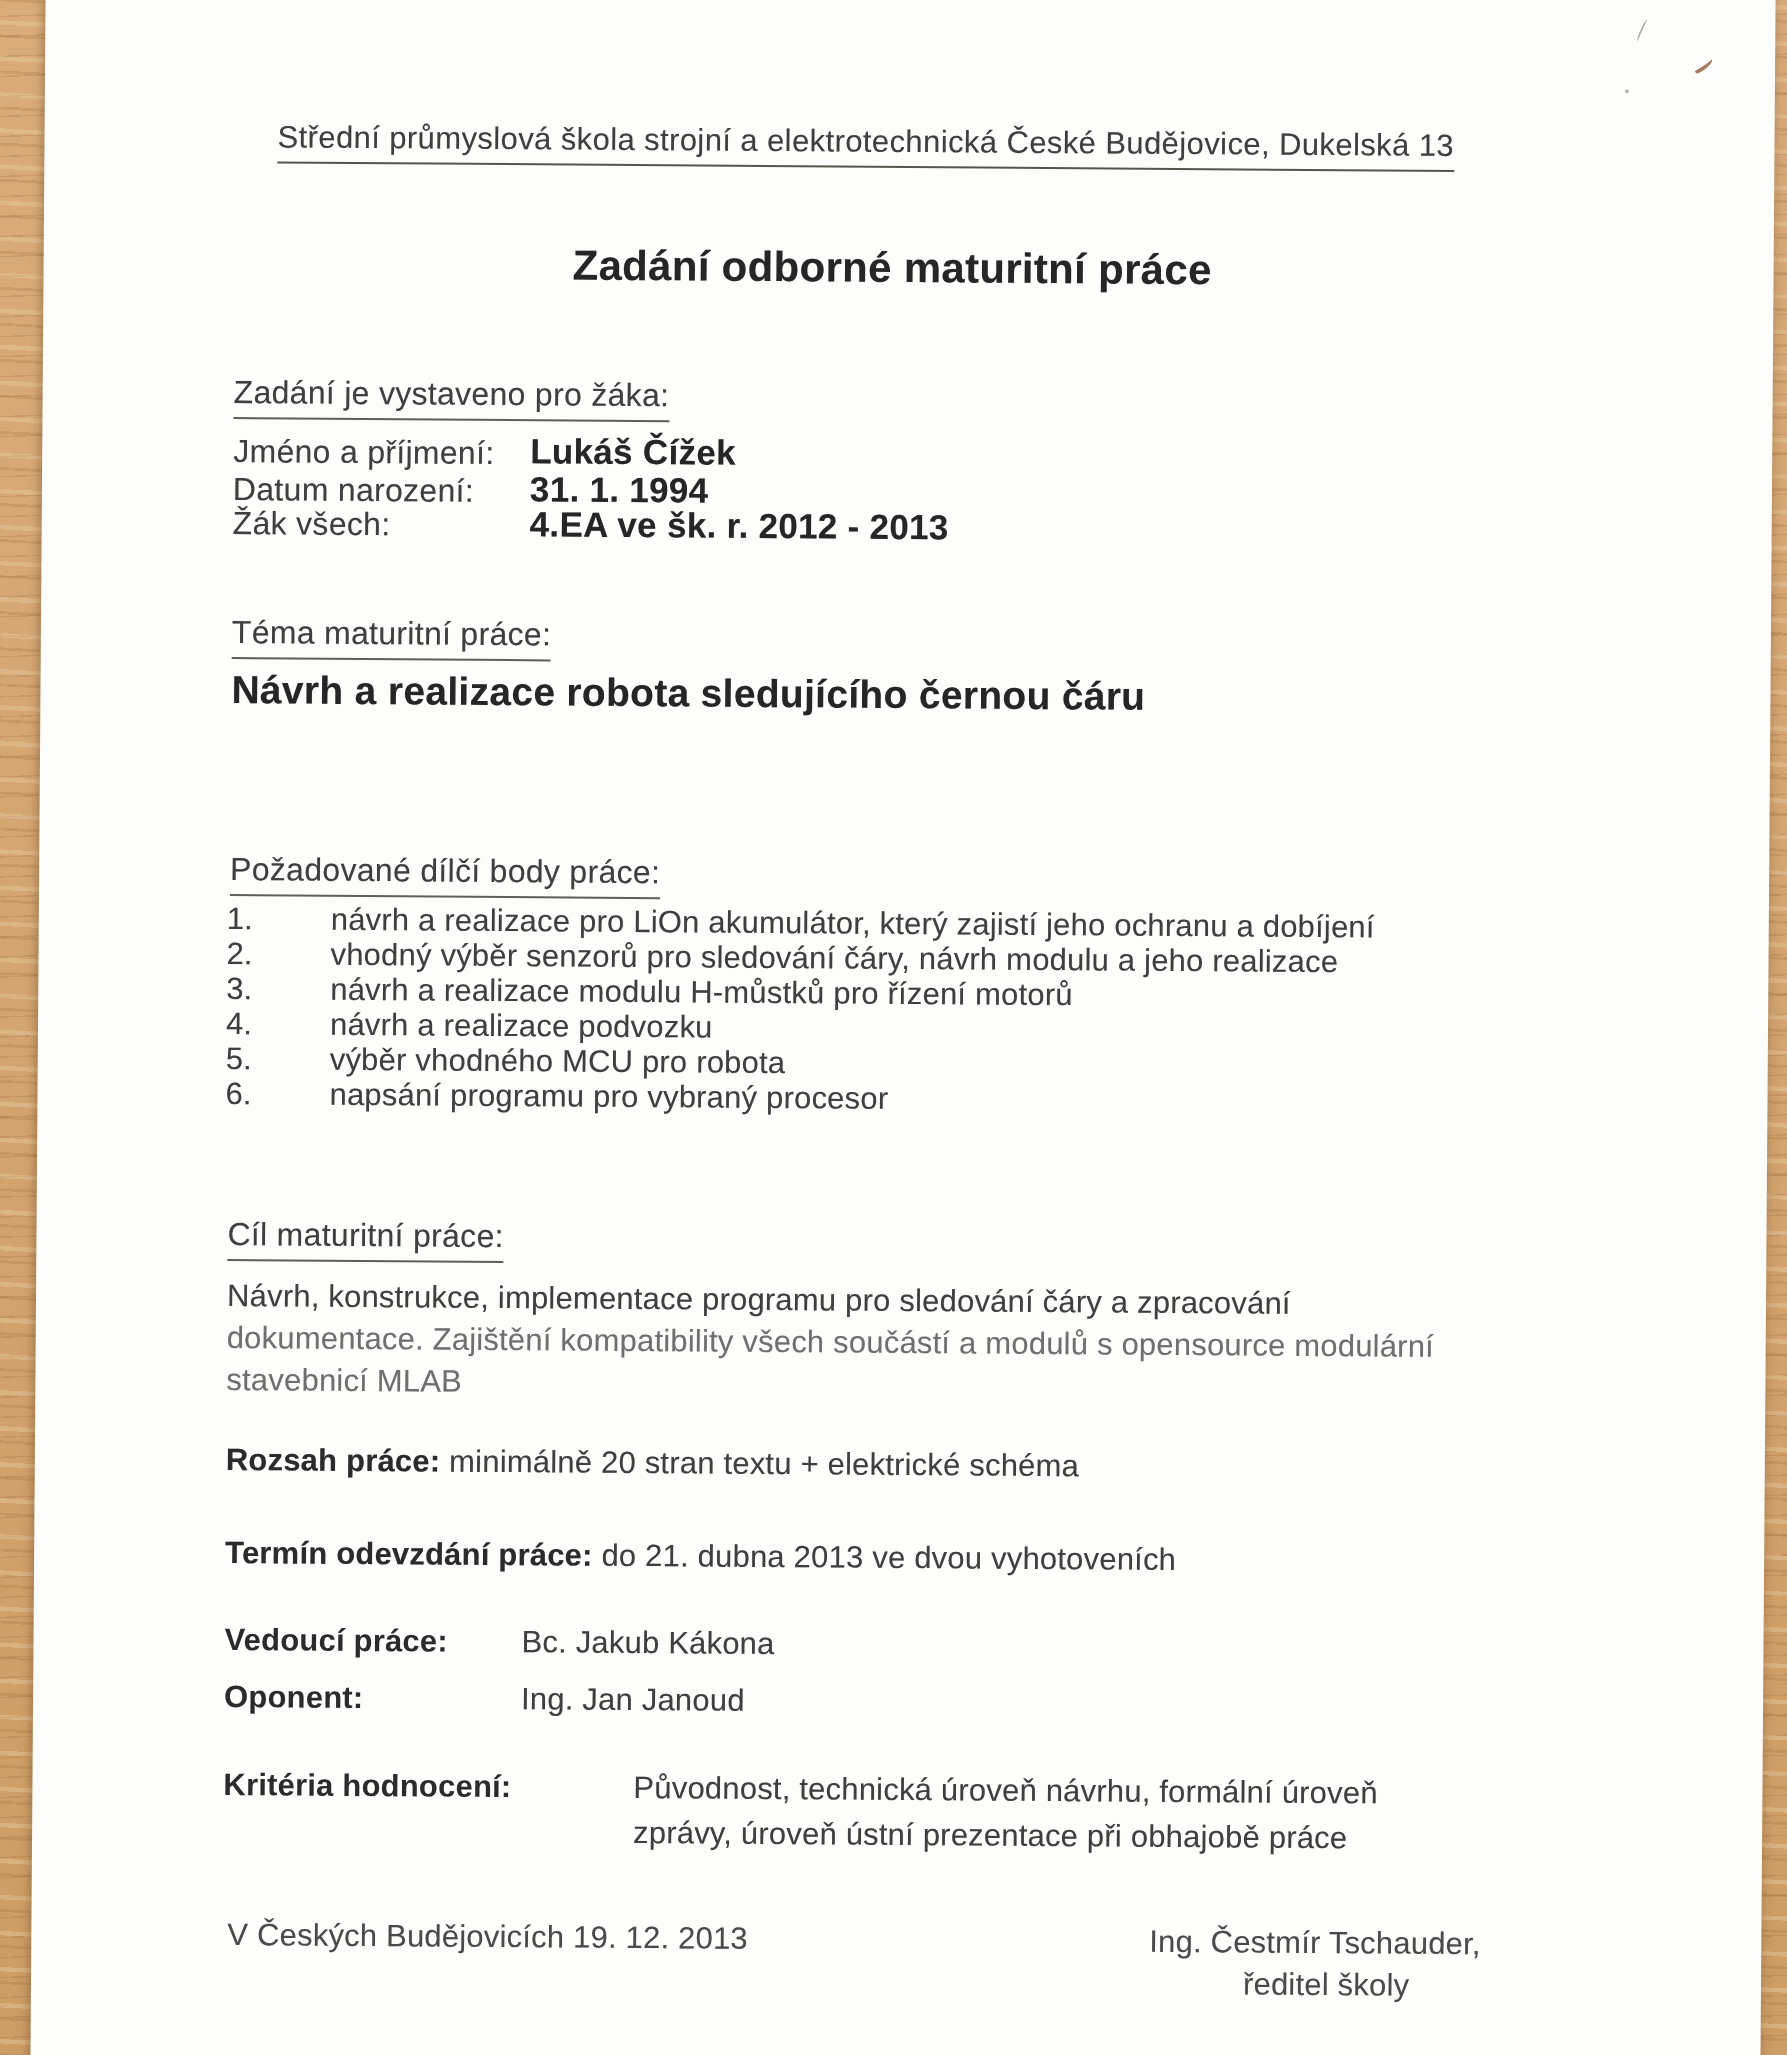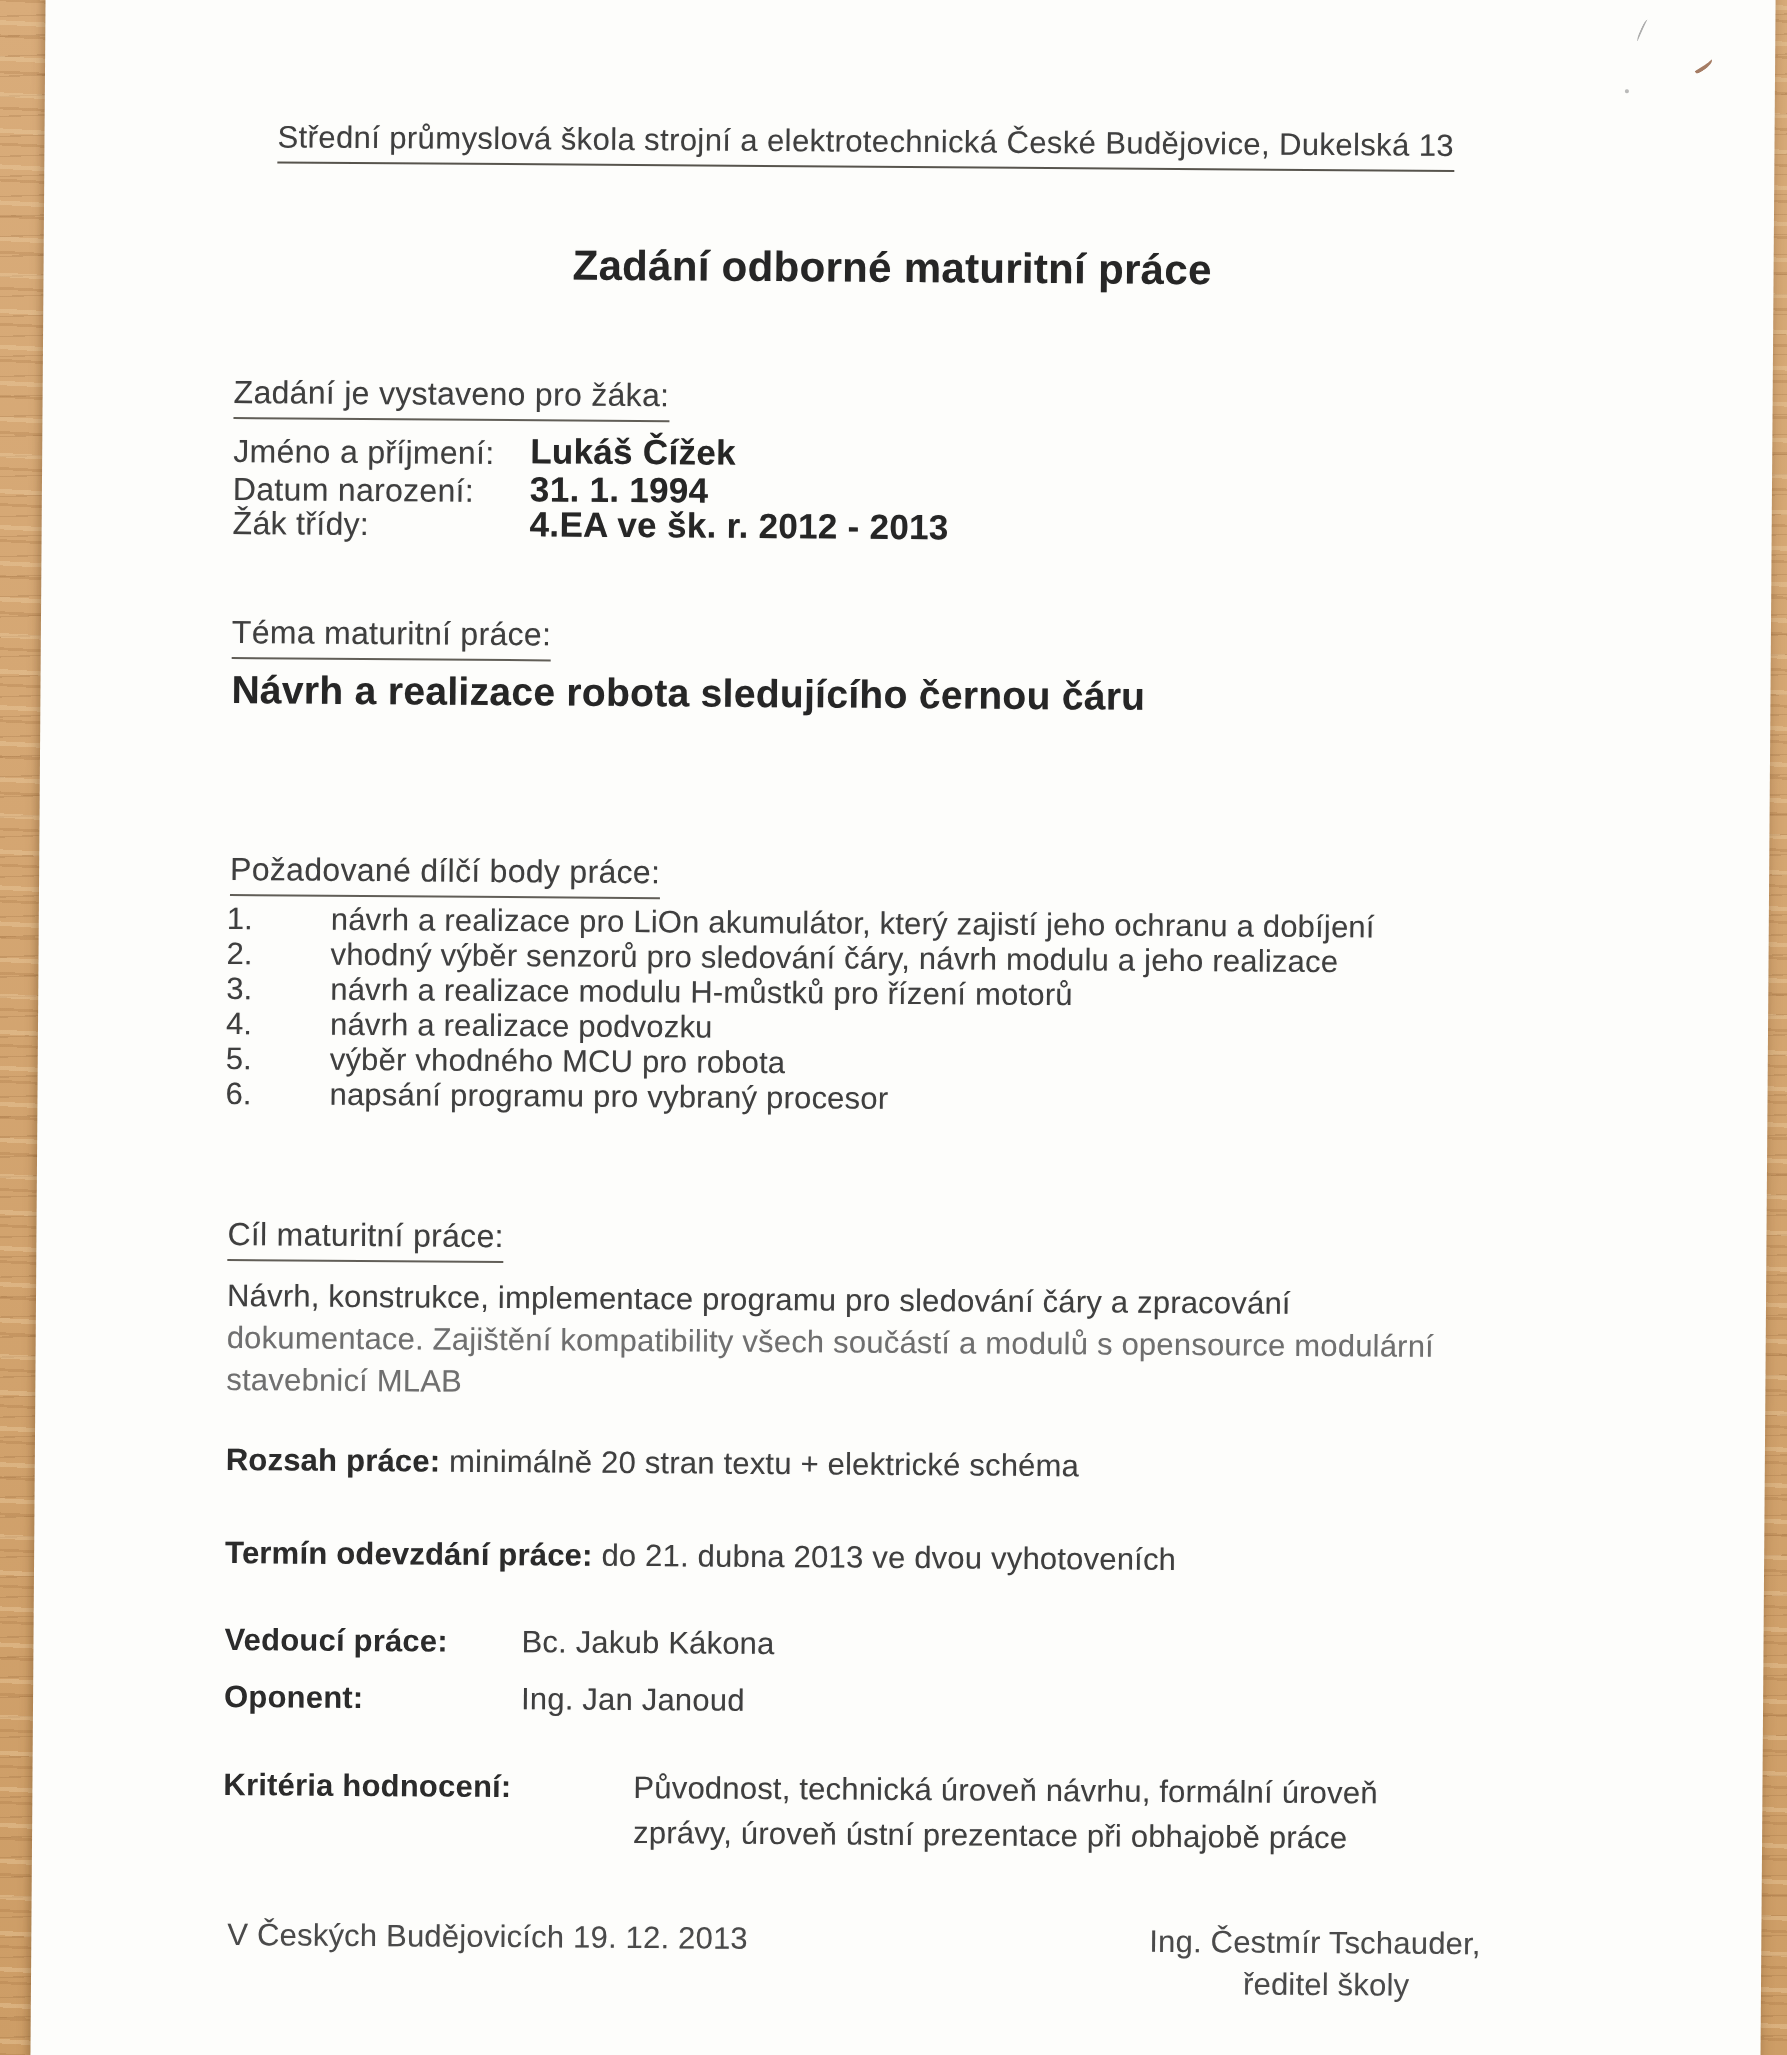--- a/index.html
+++ b/index.html
@@ -97,21 +97,21 @@
     <div class="blk doc-title ink-bold">Zadání odborné maturitní práce</div>
 
     <div class="blk sec-head h-student ink">Zadání je vystaveno pro žáka:</div>
 
     <div class="blk lbl ink" style="left:229px;top:438px;">Jméno a příjmení:</div>
     <div class="blk val ink-bold" style="left:526px;top:434px;">Lukáš Čížek</div>
 
     <div class="blk lbl ink" style="left:229px;top:476px;">Datum narození:</div>
     <div class="blk val ink-bold" style="left:526px;top:472px;">31. 1. 1994</div>
 
-    <div class="blk lbl ink" style="left:229px;top:510px;">Žák třídy:</div>
+    <div class="blk lbl ink" style="left:229px;top:510px;">Žák všech:</div>
     <div class="blk val ink-bold" style="left:526px;top:507px;">4.EA ve šk. r. 2012 - 2013</div>
 
     <div class="blk sec-head h-topic ink">Téma maturitní práce:</div>
 
     <div class="blk topic-title ink-bold">Návrh a realizace robota sledujícího černou čáru</div>
 
     <div class="blk sec-head h-req ink">Požadované dílčí body práce:</div>
 
     <div class="blk req-row" style="left:226px;top:906px;">
       <span class="req-num ink" style="position:absolute;left:0;">1.</span>

